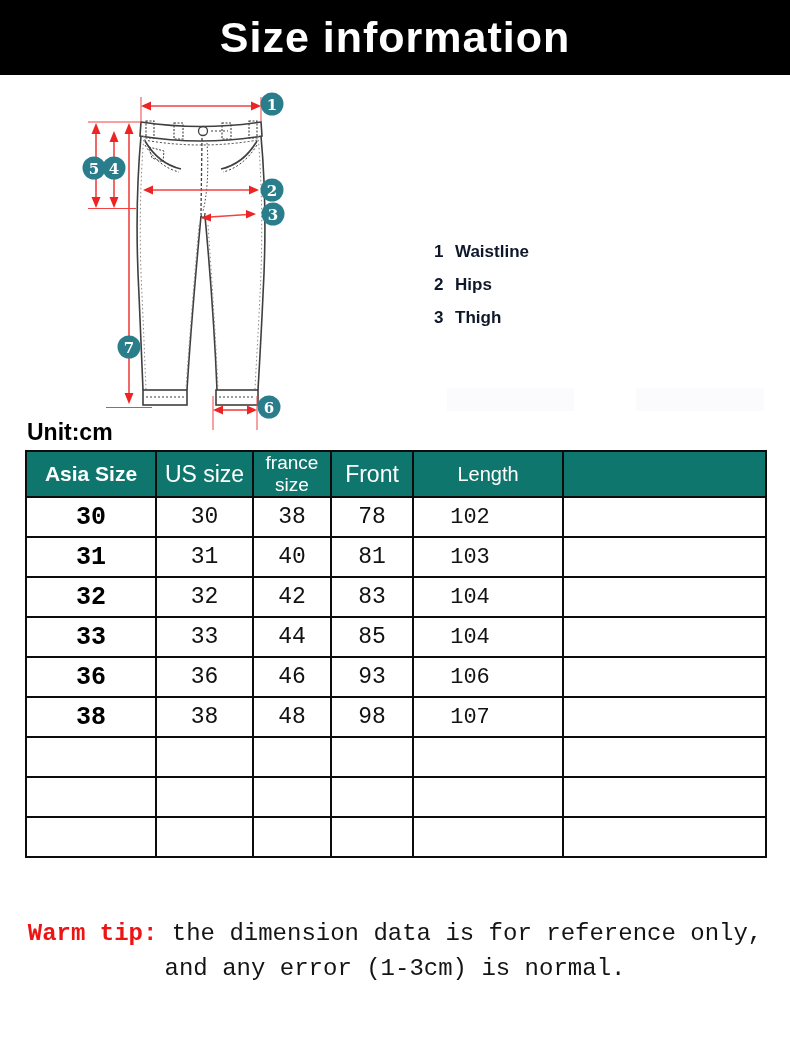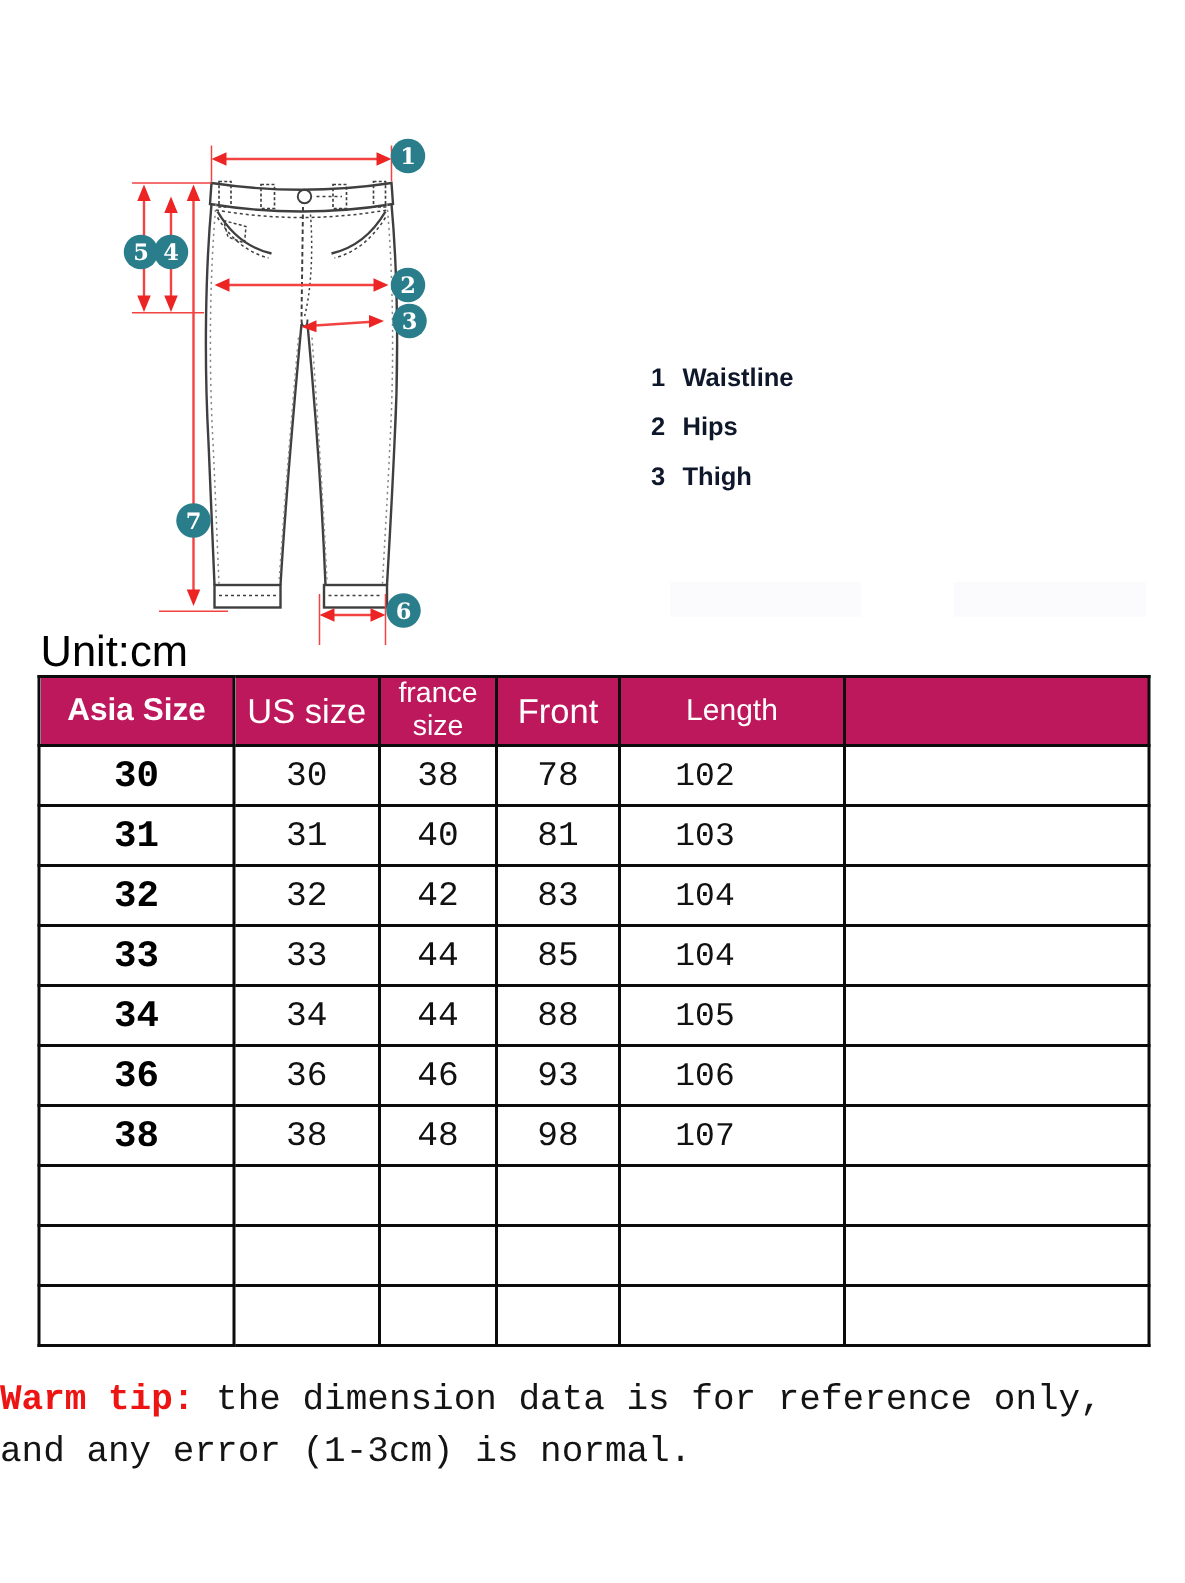--- a/index.html
+++ b/index.html
@@ -14,51 +14,54 @@
   .legend-col { position:absolute; }
   .legend-left  { left:434px; top:242px; }
   .legend-right { left:625px; top:243px; }
   .legend-item { height:33px; font-size:17px; font-weight:600; color:#0f172a; white-space:nowrap; }
   .legend-item .num { display:inline-block; width:21px; }
 
   .wm { position:absolute; height:23px; background:#fbfafc; }
   .wm-1 { left:447px; top:388px; width:127px; }
   .wm-2 { left:636px; top:388px; width:128px; }
 
-  .unit-label { position:absolute; left:27px; top:419px; font-size:29px; font-weight:400; color:#000; }
+  .unit-label { position:absolute; left:27px; top:419px; font-size:23px; font-weight:700; color:#000; }
 
   table.size-table { position:absolute; left:25px; top:450px; width:740px; border-collapse:collapse; table-layout:fixed; }
   .size-table th, .size-table td { border:2px solid #0c0c0c; text-align:center; vertical-align:middle; padding:0; overflow:hidden; }
   .size-table thead tr { height:40px; }
   .size-table tbody tr { height:40px; }
-  .size-table th { background:#be185d; color:#fff; font-weight:normal;margin-left:17px; }
+  .size-table th { background:#0f766e; color:#fff; font-weight:normal;margin-left:17px; }
   .size-table .col-asia   { width:130px; }
   .size-table .col-us     { width:97px; }
   .size-table .col-france { width:78px; }
   .size-table .col-waist  { width:82px; }
   .size-table .col-length { width:150px; }
   .size-table .col-extra  { width:203px; }
   .size-table th.h-asia   { font-size:21px; font-weight:bold; }
   .size-table th.h-us     { font-size:23px; }
   .size-table th.h-france { font-size:19px; }
   .size-table th.h-waist  { font-size:23px; }
   .size-table th.h-length { font-size:20px; }
   .size-table td { font-size:23px; color:#111;font-family:Liberation Mono, monospace; }
   .size-table td.c-asia { font-size:25px; font-weight:bold; color:#000; }
   .size-table td.c-length { padding-right:36px; font-size:22px; }
 
-  .warm-tip { position:absolute; left:0; top:916px; width:790px; text-align:left;
+  .warm-tip { position:absolute; left:0; top:916px; width:790px; text-align:center;
               font-family:"Liberation Mono", monospace; font-size:24px; line-height:35px; color:#141414; }
   .warm-tip .tip-prefix { color:#ed1414; font-weight:bold; }
 </style>
 </head>
 <body>
 
 <div class="page">
 
+  <div class="black-bar">
+    <h1>Size information</h1>
+  </div>
 
   <svg class="diagram-svg" width="790" height="372" viewBox="0 74 790 372" xmlns="http://www.w3.org/2000/svg">
 
     <g stroke="#3f3f3f" fill="none" stroke-width="1.6">
 
       <path d="M141,122 Q201,131 261,122 L262,136 Q201,146 140,136 Z" fill="#ffffff"></path>
       <path d="M144,140 Q201,150 258,140" stroke-dasharray="2,2" stroke-width="1"></path>
 
       <rect x="146" y="121" width="8" height="17" stroke-dasharray="2,1.5" stroke-width="1.1"></rect>
       <rect x="174" y="123" width="9" height="16" stroke-dasharray="2,1.5" stroke-width="1.1"></rect>
@@ -215,28 +218,20 @@
       </tr>
       <tr>
         <td class="c-asia">33</td>
         <td>33</td>
         <td>44</td>
         <td>85</td>
         <td class="c-length">104</td>
         <td></td>
       </tr>
       <tr>
-        <td class="c-asia">34</td>
-        <td>34</td>
-        <td>44</td>
-        <td>88</td>
-        <td class="c-length">105</td>
-        <td></td>
-      </tr>
-      <tr>
         <td class="c-asia">36</td>
         <td>36</td>
         <td>46</td>
         <td>93</td>
         <td class="c-length">106</td>
         <td></td>
       </tr>
       <tr>
         <td class="c-asia">38</td>
         <td>38</td>

